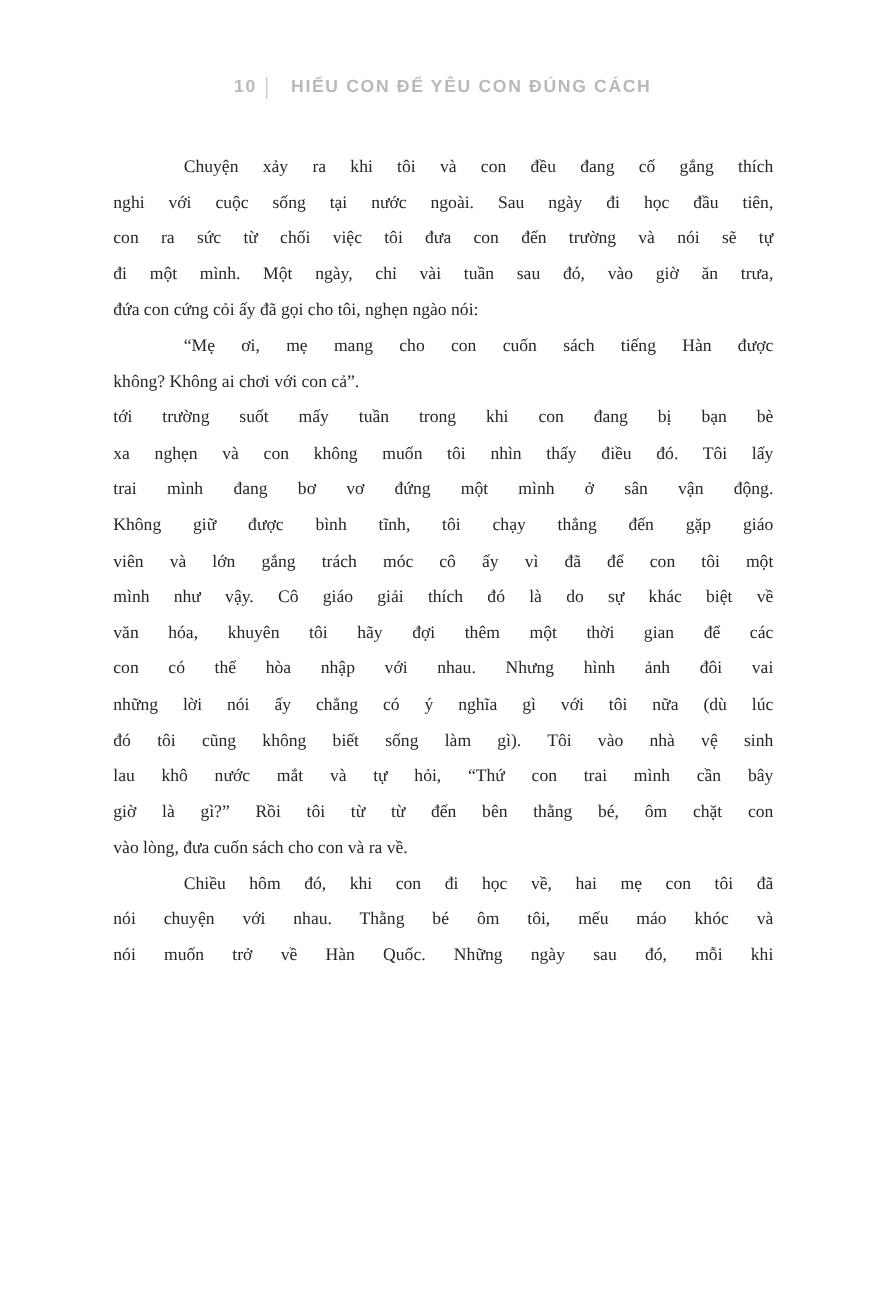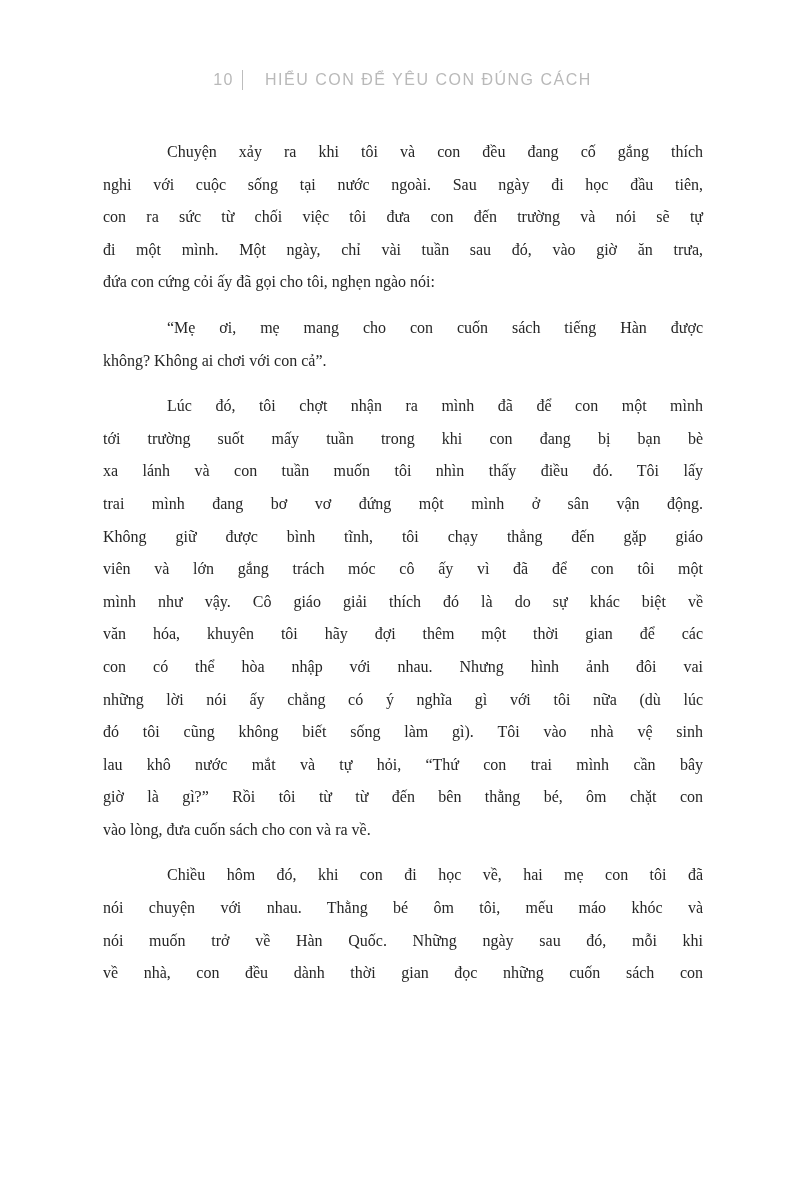--- a/index.html
+++ b/index.html
@@ -20,21 +20,21 @@
     top: 70px;
     left: 0;
     right: 0;
     display: flex;
     justify-content: center;
     align-items: center;
     font-family: "Liberation Sans", sans-serif;
     font-size: 16px;
     color: #b9b9b9;
     letter-spacing: 1.5px;
-    font-weight: 400;
+    font-weight: 700;
   }
   .running-header .page-number {
     margin-right: 8px;
   }
   .running-header .header-divider {
     width: 1px;
     height: 20px;
     background: #bdbdbd;
     margin-right: 22px;
   }
@@ -45,21 +45,20 @@
     width: 600px;
     font-size: 16px;
     line-height: 32.6px;
     color: #262626;
   }
   .para {
     margin: 0;
     padding: 0;
   }
   .para + .para {
-    margin-top: 13px;
   }
   .line {
     display: block;
     text-align: justify;
     text-align-last: justify;
   }
   .line.first {
     padding-left: 64px;
   }
   .line.endline {
@@ -83,36 +82,34 @@
         <span class="line">nghi với cuộc sống tại nước ngoài. Sau ngày đi học đầu tiên,</span>
         <span class="line">con ra sức từ chối việc tôi đưa con đến trường và nói sẽ tự</span>
         <span class="line">đi một mình. Một ngày, chỉ vài tuần sau đó, vào giờ ăn trưa,</span>
         <span class="line endline">đứa con cứng cỏi ấy đã gọi cho tôi, nghẹn ngào nói:</span>
       </p>
       <p class="para">
         <span class="line first">“Mẹ ơi, mẹ mang cho con cuốn sách tiếng Hàn được</span>
         <span class="line endline">không? Không ai chơi với con cả”.</span>
       </p>
       <p class="para">
-        <span class="line first">Lúc đó, tôi chợt nhận ra mình đã để con một mình</span>
         <span class="line">tới trường suốt mấy tuần trong khi con đang bị bạn bè</span>
-        <span class="line">xa lánh và con tuần muốn tôi nhìn thấy điều đó. Tôi lấy</span>
+        <span class="line">xa nghẹn và con không muốn tôi nhìn thấy điều đó. Tôi lấy</span>
         <span class="line">trai mình đang bơ vơ đứng một mình ở sân vận động.</span>
         <span class="line">Không giữ được bình tĩnh, tôi chạy thẳng đến gặp giáo</span>
         <span class="line">viên và lớn gắng trách móc cô ấy vì đã để con tôi một</span>
         <span class="line">mình như vậy. Cô giáo giải thích đó là do sự khác biệt về</span>
         <span class="line">văn hóa, khuyên tôi hãy đợi thêm một thời gian để các</span>
         <span class="line">con có thể hòa nhập với nhau. Nhưng hình ảnh đôi vai</span>
         <span class="line">những lời nói ấy chẳng có ý nghĩa gì với tôi nữa (dù lúc</span>
         <span class="line">đó tôi cũng không biết sống làm gì). Tôi vào nhà vệ sinh</span>
         <span class="line">lau khô nước mắt và tự hỏi, “Thứ con trai mình cần bây</span>
         <span class="line">giờ là gì?” Rồi tôi từ từ đến bên thằng bé, ôm chặt con</span>
         <span class="line endline">vào lòng, đưa cuốn sách cho con và ra về.</span>
       </p>
       <p class="para">
         <span class="line first">Chiều hôm đó, khi con đi học về, hai mẹ con tôi đã</span>
         <span class="line">nói chuyện với nhau. Thằng bé ôm tôi, mếu máo khóc và</span>
         <span class="line">nói muốn trở về Hàn Quốc. Những ngày sau đó, mỗi khi</span>
-        <span class="line">về nhà, con đều dành thời gian đọc những cuốn sách con</span>
       </p>
     </div>
 
 </div>
 
 </body></html>

